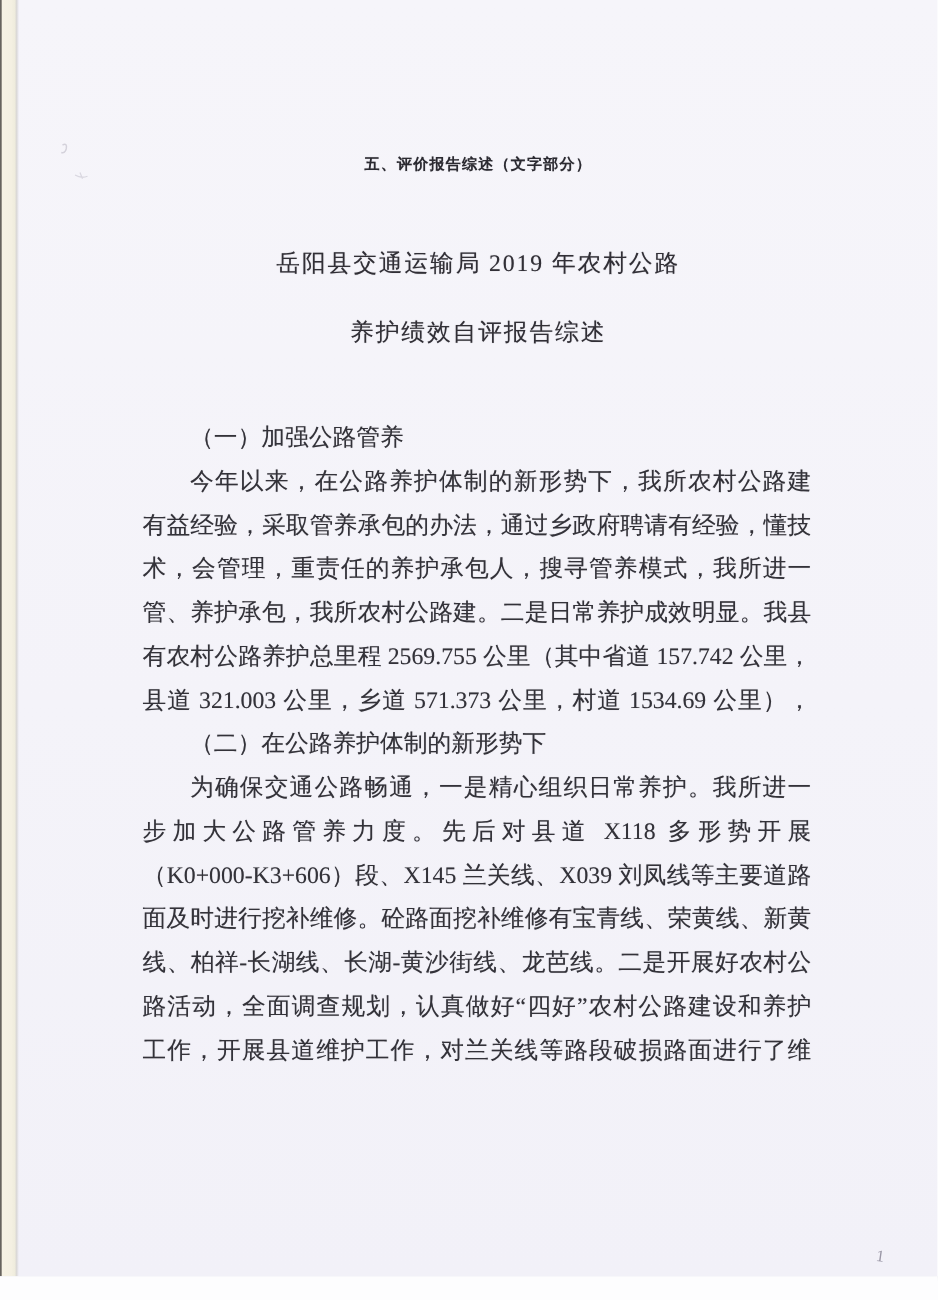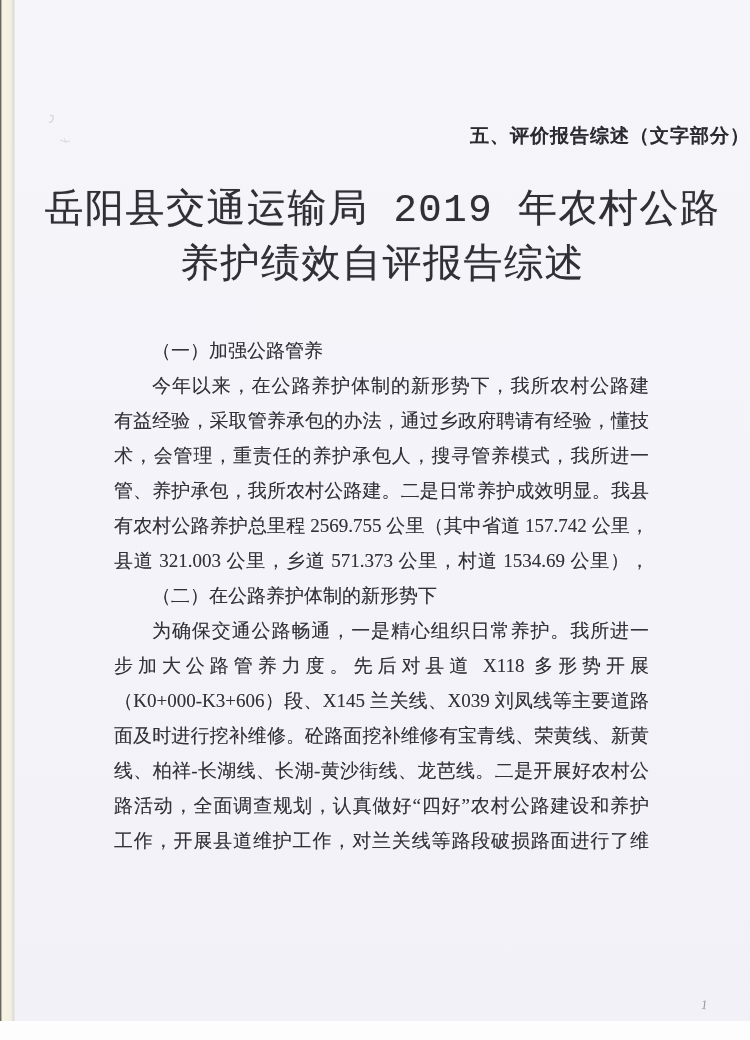--- a/index.html
+++ b/index.html
@@ -47,41 +47,40 @@
     bottom: 0;
     width: 750px;
     height: 19px;
     background: #fdfdfe;
   }
   .section-header {
     position: absolute;
     top: 123px;
     left: 15px;
     right: 0;
-    text-align: right;
+    text-align: center;
     font-family: "Liberation Sans", "DejaVu Sans", sans-serif;
-    font-size: 19px;
+    font-size: 12px;
     font-weight: 700;
     letter-spacing: 1px;
     color: #2b2a31;
     text-shadow: 0 0 0.6px rgba(43,42,49,0.4);
   }
   .doc-title {
     position: absolute;
     top: 184px;
     left: 15px;
     right: 0;
     text-align: center;
-    font-size: 39px;
+    font-size: 19px;
     font-weight: 400;
     line-height: 55px;
     letter-spacing: 1.5px;
     color: #312f36;
     text-shadow: 0 0 0.7px rgba(49,47,54,0.45);
-    font-family: Liberation Mono, monospace;
   }
   .body-text {
     position: absolute;
     left: 114px;
     top: 333px;
     width: 535px;
     font-size: 19px;
     line-height: 35px;
     color: #333239;
     text-shadow: 0 0 0.6px rgba(51,50,57,0.4);

